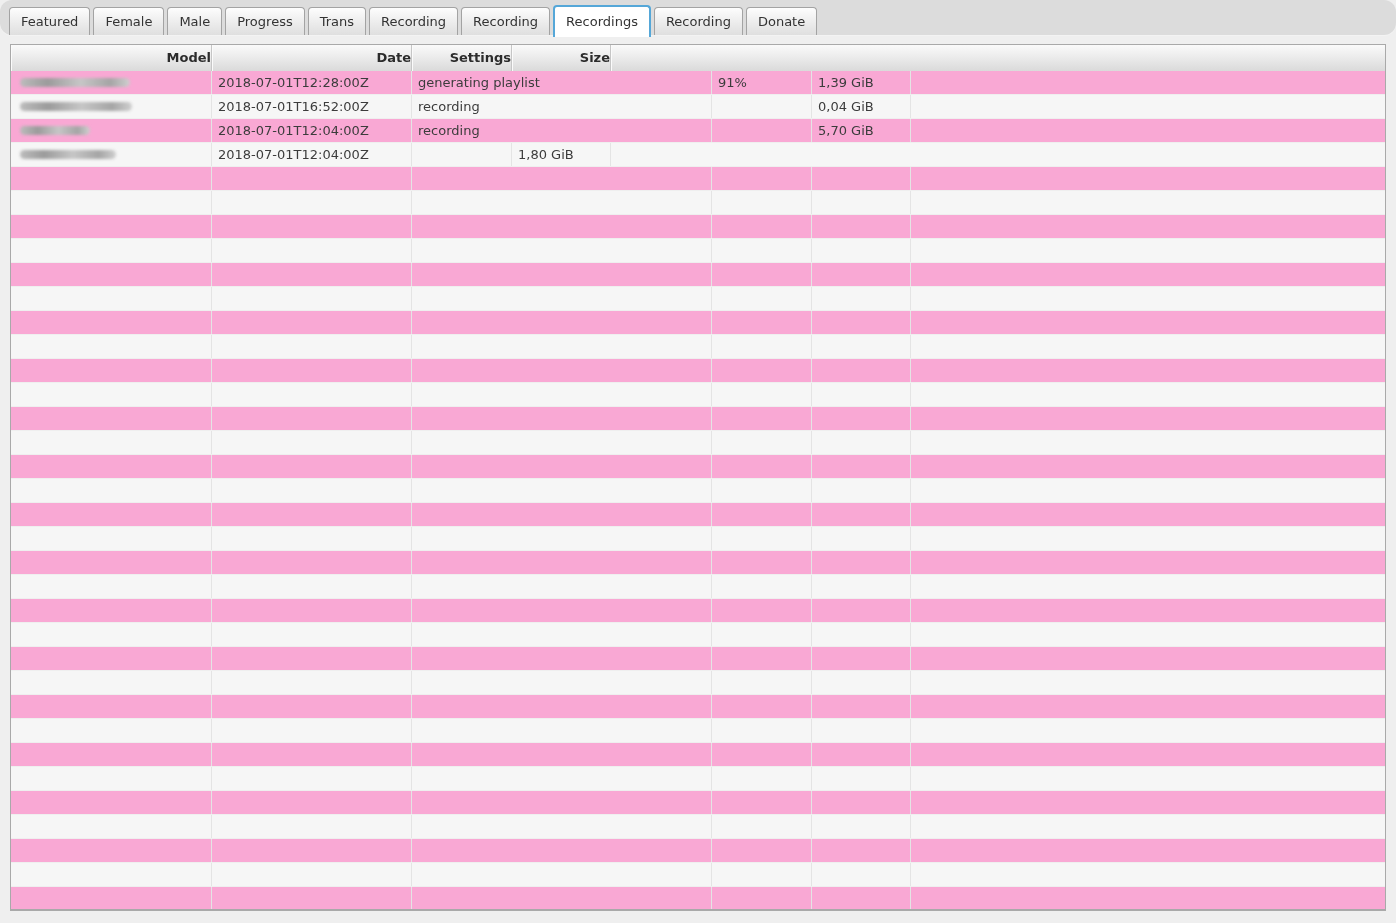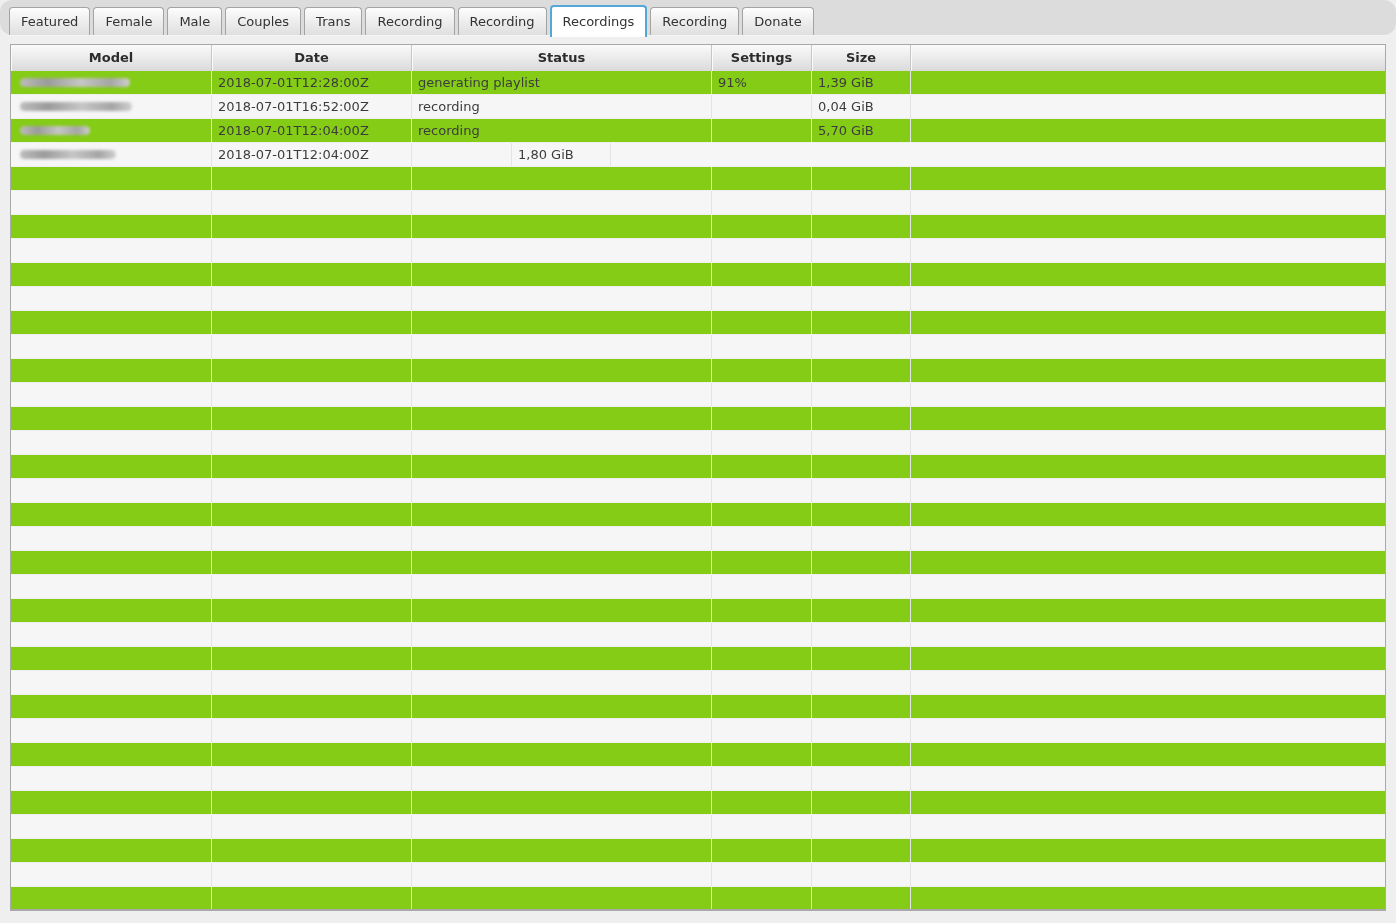--- a/index.html
+++ b/index.html
@@ -58,36 +58,36 @@
     overflow:hidden;
   }
   .thead {
     display:flex;
     height:26px;
     border-bottom:1px solid #c3c3c3;
   }
   .th {
     height:26px;
     line-height:26px;
-    text-align:center;
+    text-align:right;
     font-weight:bold;
     color:#2c2c2c;
     background:linear-gradient(#fafafa,#ececec 45%,#dadada);
     border-right:1px solid #c6c6c6;
     box-shadow:inset 1px 0 0 #fbfbfb;
     overflow:hidden;
     white-space:nowrap;
   }
   .th.c-fill { border-right:none; }
   .tbody { }
   .tr {
     display:flex;
     height:24px;
     border-bottom:1px solid #efefef;
-    background:#84cc16;
+    background:#f9a8d4;
   }
   .tr:nth-child(even) { background:#f6f6f6; }
   .td {
     height:23px;
     line-height:23px;
     padding:0 6px;
     border-right:1px solid #e4e4e4;
     overflow:hidden;
     white-space:nowrap;
     color:#3c3c3c;
@@ -110,34 +110,33 @@
     filter:blur(1.6px);
   }
 </style>
 </head>
 <body>
 
 <div class="tabbar">
     <div class="tab">Featured</div>
     <div class="tab">Female</div>
     <div class="tab">Male</div>
-    <div class="tab">Couples</div>
+    <div class="tab">Progress</div>
     <div class="tab">Trans</div>
     <div class="tab">Recording</div>
     <div class="tab">Recording</div>
     <div class="tab active">Recordings</div>
     <div class="tab">Recording</div>
     <div class="tab">Donate</div>
   </div>
 
 <div class="table-frame">
   <div class="thead">
       <div class="th c-model">Model</div>
       <div class="th c-date">Date</div>
-      <div class="th c-status">Status</div>
       <div class="th c-progress">Settings</div>
       <div class="th c-size">Size</div>
       <div class="th c-fill"></div>
     </div>
   <div class="tbody">
       <div class="tr">
         <div class="td c-model">
           <div class="blob" style="width: 110px;"></div>
         </div>
         <div class="td c-date">2018-07-01T12:28:00Z</div>

